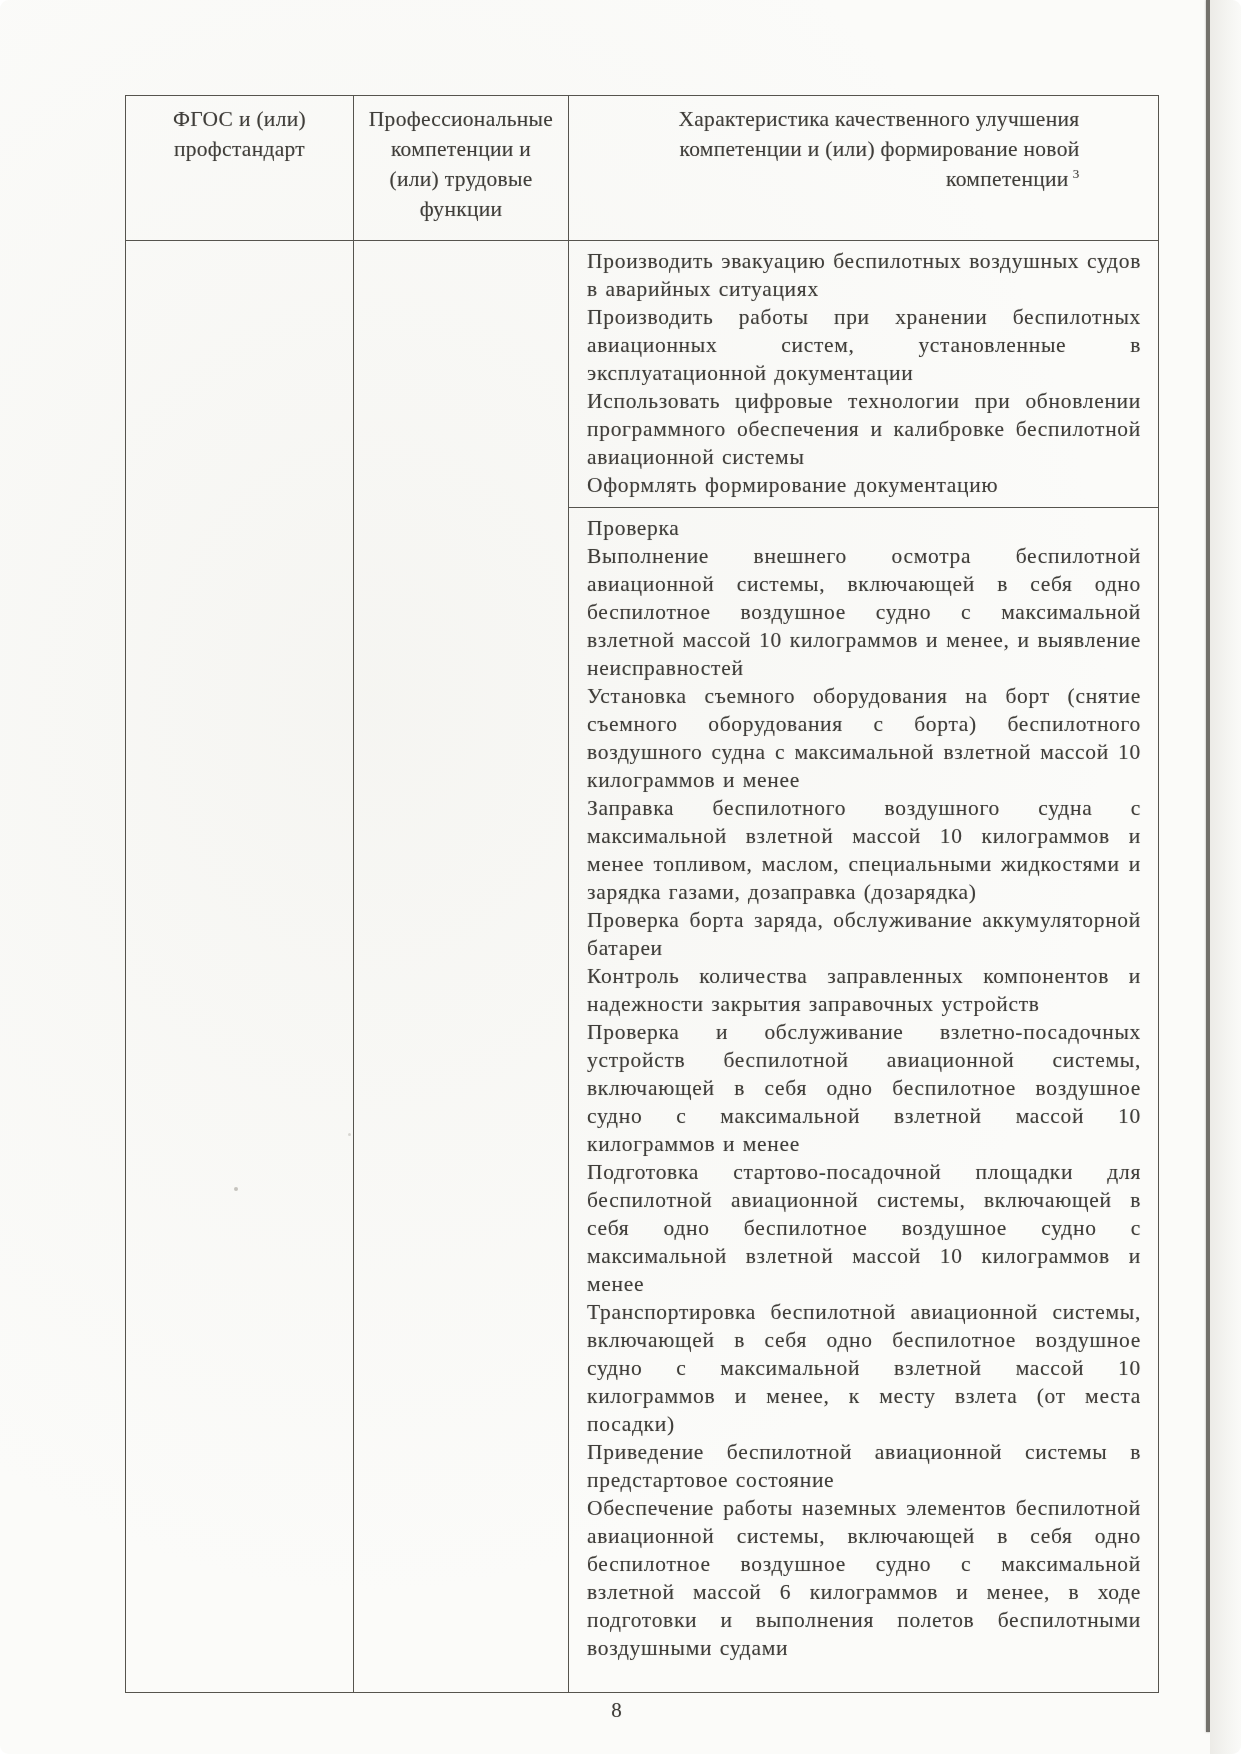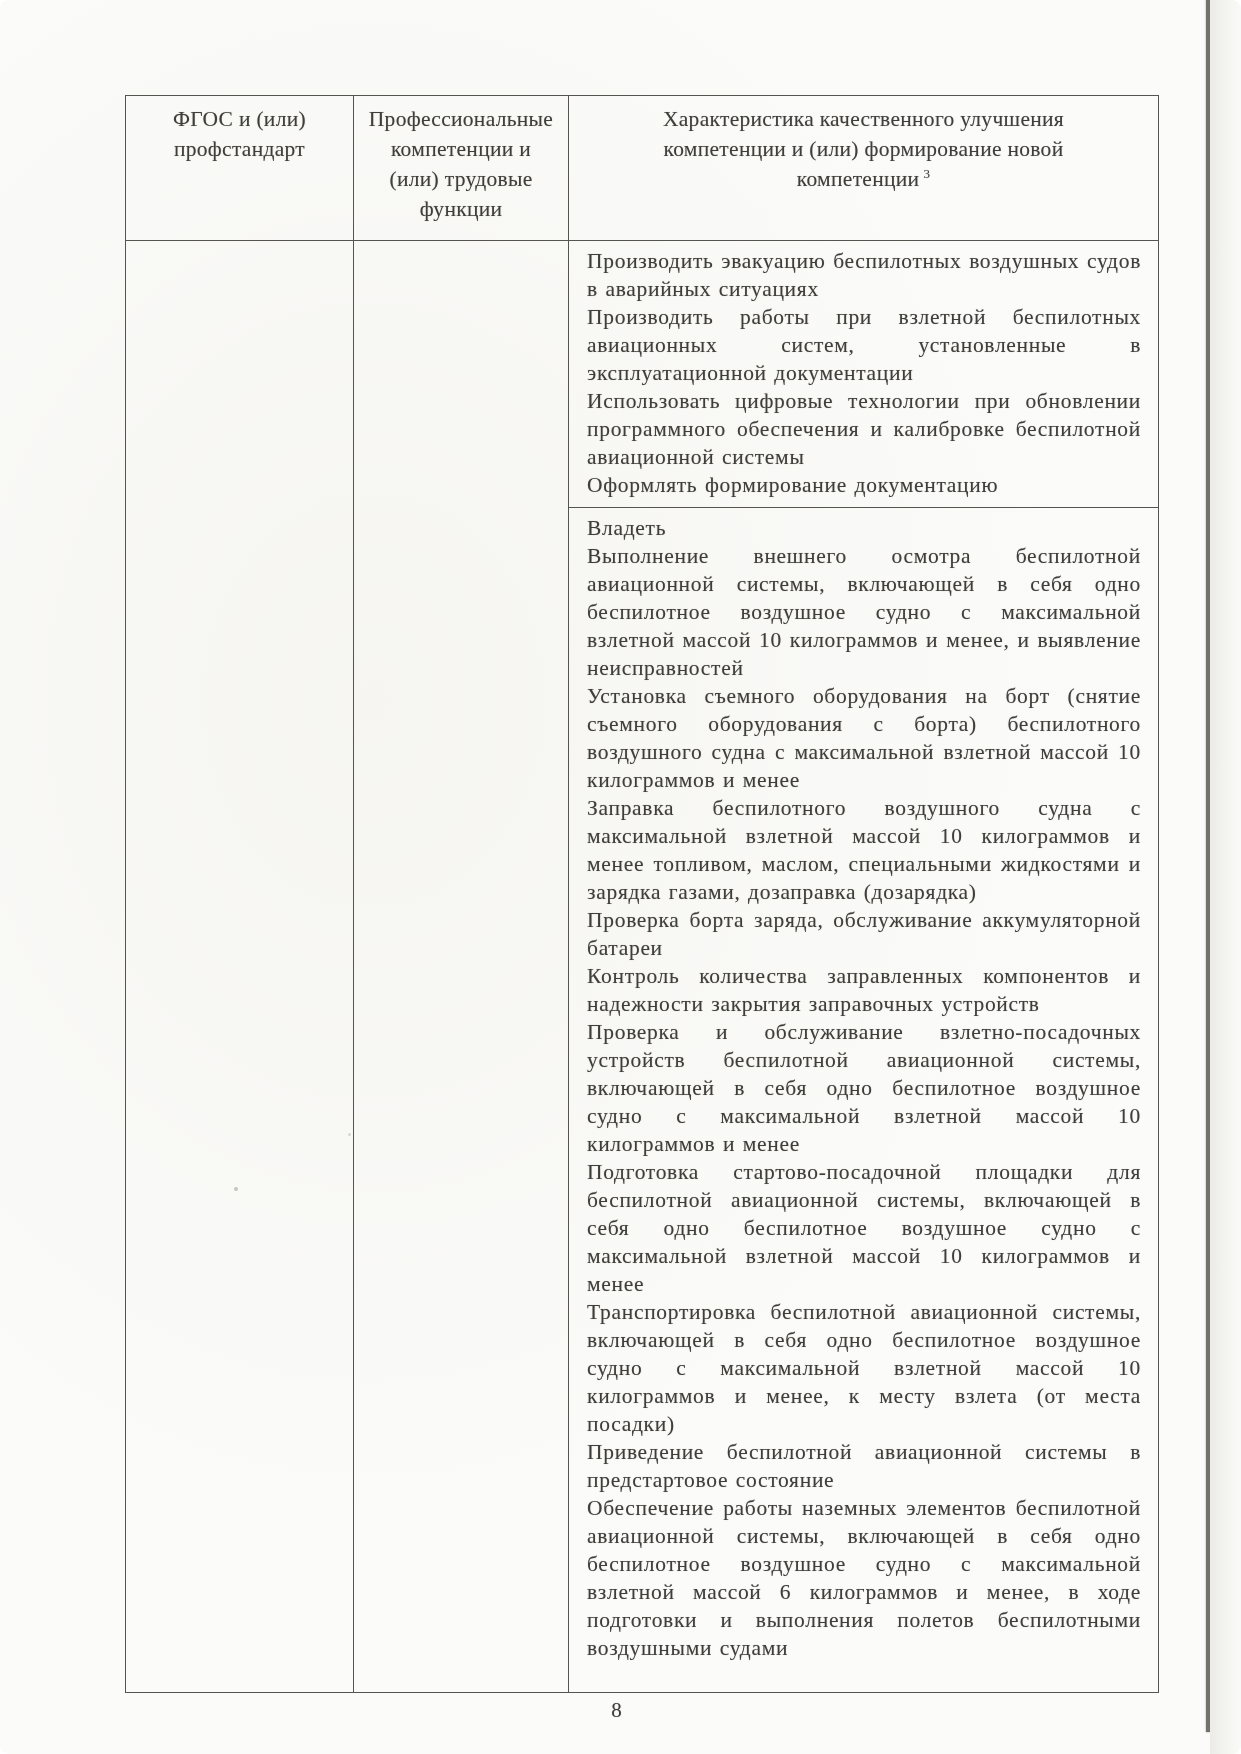--- a/index.html
+++ b/index.html
@@ -71,20 +71,21 @@
     font-size: 21.5px;
     line-height: 30px;
     padding: 8px 14px 16px 14px;
     letter-spacing: 0.3px;
     text-shadow: 0 0 1px rgba(64,62,58,0.35);
   }
   th .th-inner-narrow {
     display: block;
     max-width: 432px;
     margin: 0 auto;
+    text-align: right;
   }
   th sup.fn {
     font-size: 13px;
     line-height: 0;
     margin-left: 4px;
     vertical-align: super;
   }
   td.cell-empty { height: auto; }
   td.cell-paras {
     padding: 6px 17px 8px 18px;
@@ -137,28 +138,28 @@
           <span class="th-inner-narrow"><span>Характеристика качественного улучшения компетенции и (или) формирование новой компетенции</span><sup class="fn">3</sup></span>
         </th>
       </tr>
     </thead>
     <tbody>
       <tr>
         <td class="cell-empty" rowspan="2"></td>
         <td class="cell-empty" rowspan="2"></td>
         <td class="cell-paras">
             <p>Производить эвакуацию беспилотных воздушных судов в аварийных ситуациях</p>
-            <p>Производить работы при взлетной беспилотных авиационных систем, установленные в эксплуатационной документации</p>
+            <p>Производить работы при хранении беспилотных авиационных систем, установленные в эксплуатационной документации</p>
             <p>Использовать цифровые технологии при обновлении программного обеспечения и калибровке беспилотной авиационной системы</p>
             <p>Оформлять формирование документацию</p>
           </td>
       </tr>
       <tr>
         <td class="cell-paras cell-paras-tall">
-            <p>Владеть</p>
+            <p>Проверка</p>
             <p>Выполнение внешнего осмотра беспилотной авиационной системы, включающей в себя одно беспилотное воздушное судно с максимальной взлетной массой 10 килограммов и менее, и выявление неисправностей</p>
             <p>Установка съемного оборудования на борт (снятие съемного оборудования с борта) беспилотного воздушного судна с максимальной взлетной массой 10 килограммов и менее</p>
             <p>Заправка беспилотного воздушного судна с максимальной взлетной массой 10 килограммов и менее топливом, маслом, специальными жидкостями и зарядка газами, дозаправка (дозарядка)</p>
             <p>Проверка борта заряда, обслуживание аккумуляторной батареи</p>
             <p>Контроль количества заправленных компонентов и надежности закрытия заправочных устройств</p>
             <p>Проверка и обслуживание взлетно-посадочных устройств беспилотной авиационной системы, включающей в себя одно беспилотное воздушное судно с максимальной взлетной массой 10 килограммов и менее</p>
             <p>Подготовка стартово-посадочной площадки для беспилотной авиационной системы, включающей в себя одно беспилотное воздушное судно с максимальной взлетной массой 10 килограммов и менее</p>
             <p>Транспортировка беспилотной авиационной системы, включающей в себя одно беспилотное воздушное судно с максимальной взлетной массой 10 килограммов и менее, к месту взлета (от места посадки)</p>
             <p>Приведение беспилотной авиационной системы в предстартовое состояние</p>
             <p>Обеспечение работы наземных элементов беспилотной авиационной системы, включающей в себя одно беспилотное воздушное судно с максимальной взлетной массой 6 килограммов и менее, в ходе подготовки и выполнения полетов беспилотными воздушными судами</p>

